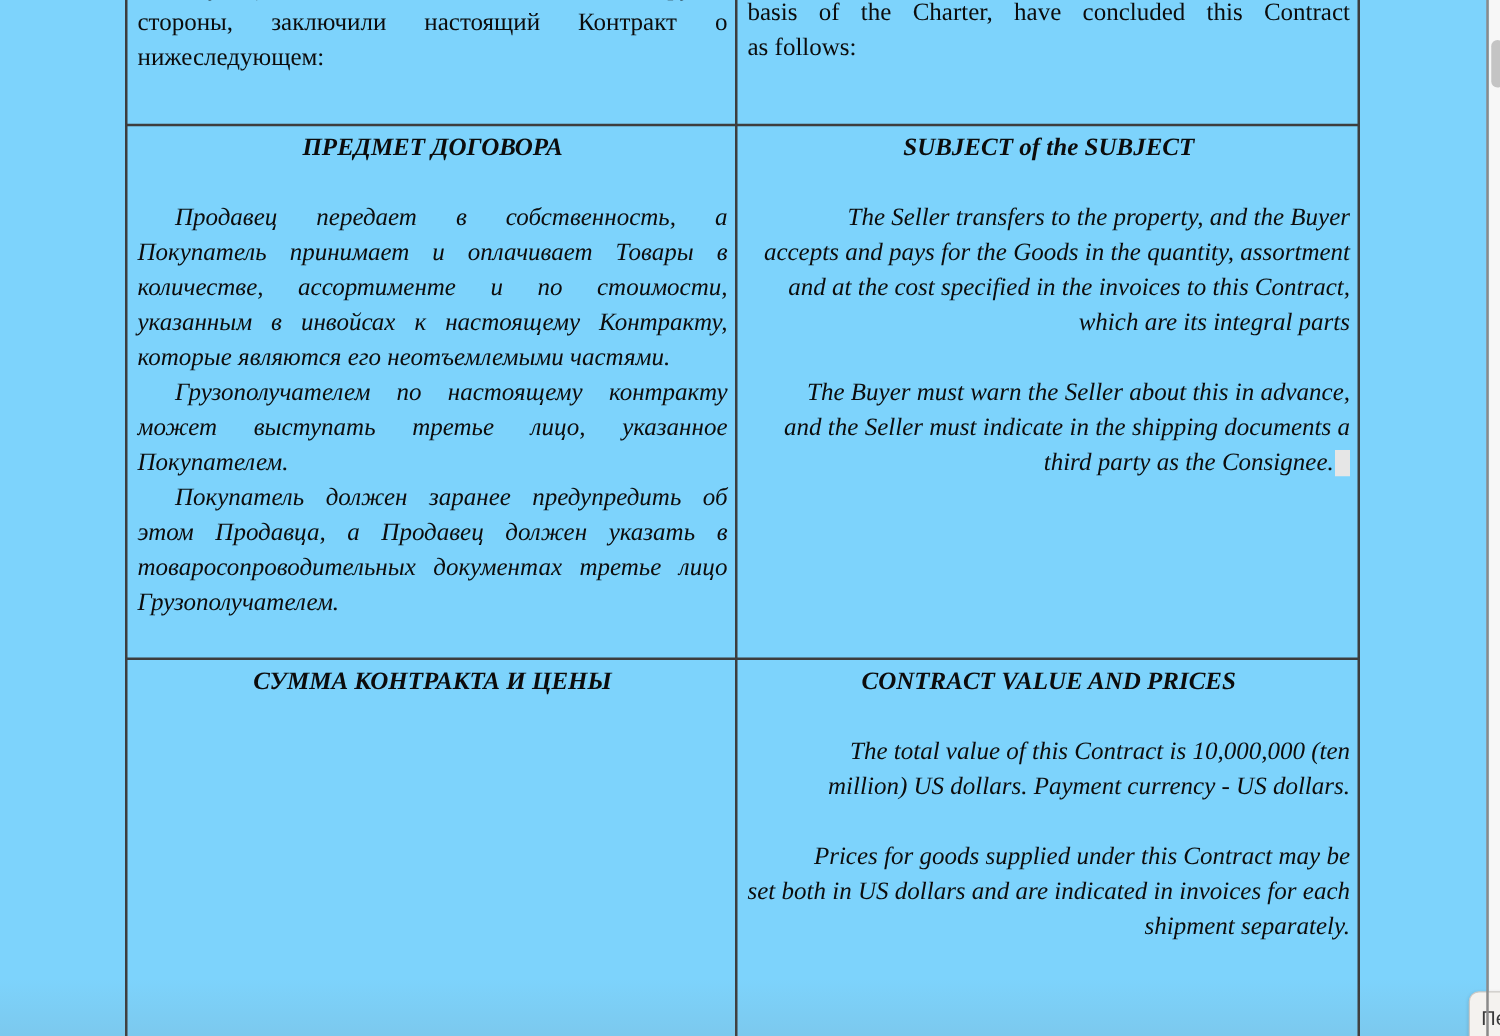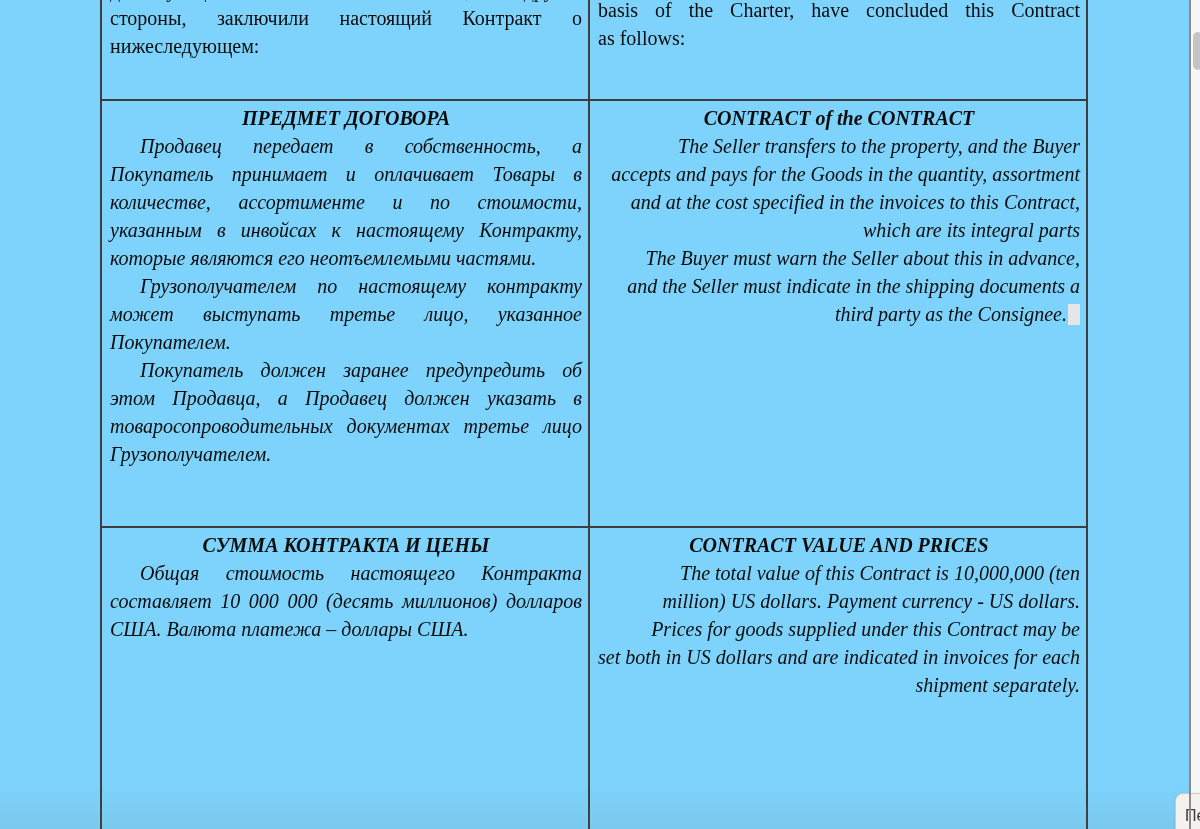--- a/index.html
+++ b/index.html
@@ -22,21 +22,21 @@
   
   .cell{position:absolute;overflow:visible;z-index:1;}
   .cell.ru{left:110px;width:472px;}
   .cell.en{left:598px;width:482px;}
   .cell.row1ru{top:-24px;}
   .cell.row1en{top:-4px;}
   .cell.row2{top:104px;height:420px;}
   .cell.row3{top:531px;height:300px;}
   .sec-header{text-align:center;font-weight:bold;margin:0;}
   p{margin:0;font-style:italic;}
-  .mt{}
+  .mt{margin-top:28px;}
   .ru p.body{text-align:justify;text-indent:30px;}
   .en p.body{text-align:right;text-indent:38px;}
   .line{display:block;}
   .just{text-align:justify;text-align-last:justify;}
   .sel-mark{display:inline-block;width:12px;height:21px;background:#e6e6e6;vertical-align:text-bottom;margin-left:1px;}
   
   .scroll-strip{position:absolute;left:1191px;top:0;width:9px;height:829px;background:#f7f7f7;z-index:10;}
   .edge-line{position:absolute;left:1189px;top:0;width:2px;height:829px;background:#8a8a8a;z-index:30;}
   .scroll-thumb{position:absolute;left:1193px;top:32px;width:10px;height:38px;background:#c4c4c4;border-radius:5px;z-index:15;cursor:default;}
   
@@ -74,28 +74,27 @@
     <span class="line">as follows:</span>
   </div>
 
   <div class="cell ru row2">
     <p class="sec-header">ПРЕДМЕТ ДОГОВОРА</p>
     <p class="body mt">Продавец передает в собственность, а Покупатель принимает и оплачивает Товары в количестве, ассортименте и по стоимости, указанным в инвойсах к настоящему Контракту, которые являются его неотъемлемыми частями.</p>
     <p class="body">Грузополучателем по настоящему контракту может выступать третье лицо, указанное Покупателем.</p>
     <p class="body">Покупатель должен заранее предупредить об этом Продавца, а Продавец должен указать в товаросопроводительных документах третье лицо Грузополучателем.</p>
   </div>
   <div class="cell en row2">
-    <p class="sec-header">CONTRACT of the CONTRACT</p>
+    <p class="sec-header">SUBJECT of the SUBJECT</p>
     <p class="body mt">The Seller transfers to the property, and the Buyer accepts and pays for the Goods in the quantity, assortment and at the cost specified in the invoices to this Contract, which are its integral parts</p>
     <p class="body mt"><span>The Buyer must warn the Seller about this in advance, and the Seller must indicate in the shipping documents a third party as the Consignee.</span><span class="sel-mark"></span></p>
   </div>
 
   <div class="cell ru row3">
     <p class="sec-header">СУММА КОНТРАКТА И ЦЕНЫ</p>
-    <p class="body mt">Общая стоимость настоящего Контракта составляет 10 000 000 (десять миллионов) долларов США. Валюта платежа – доллары США.</p>
   </div>
   <div class="cell en row3">
     <p class="sec-header">CONTRACT VALUE AND PRICES</p>
     <p class="body mt">The total value of this Contract is 10,000,000 (ten million) US dollars. Payment currency - US dollars.</p>
     <p class="body mt">Prices for goods supplied under this Contract may be set both in US dollars and are indicated in invoices for each shipment separately.</p>
   </div>
 
   <div class="bottom-fade"></div>
 
   <div class="scroll-strip"></div>

